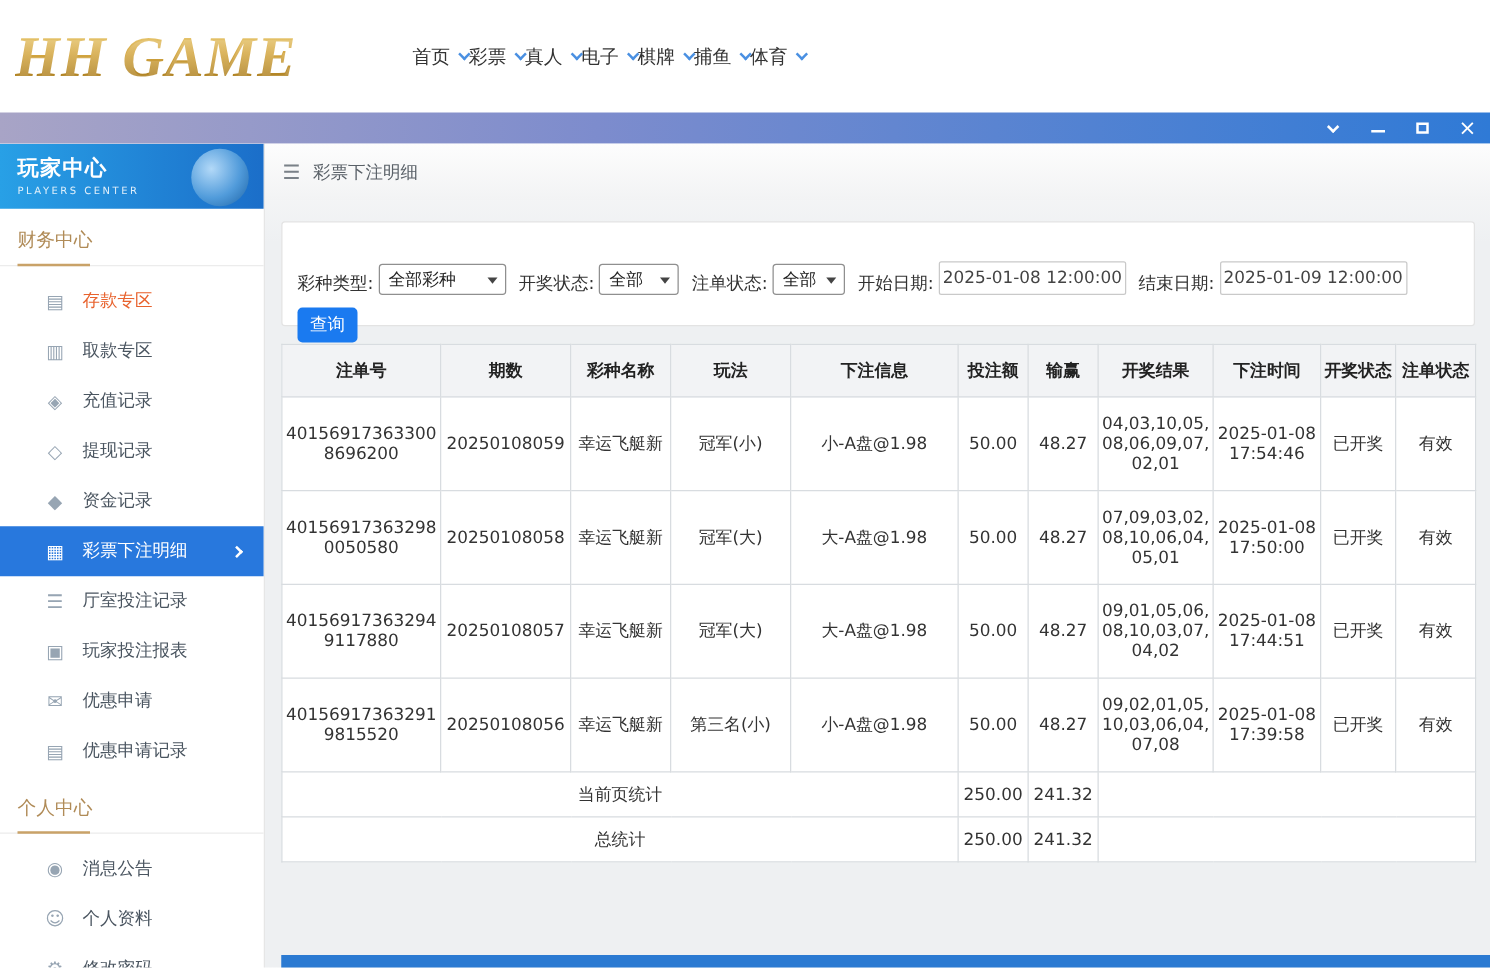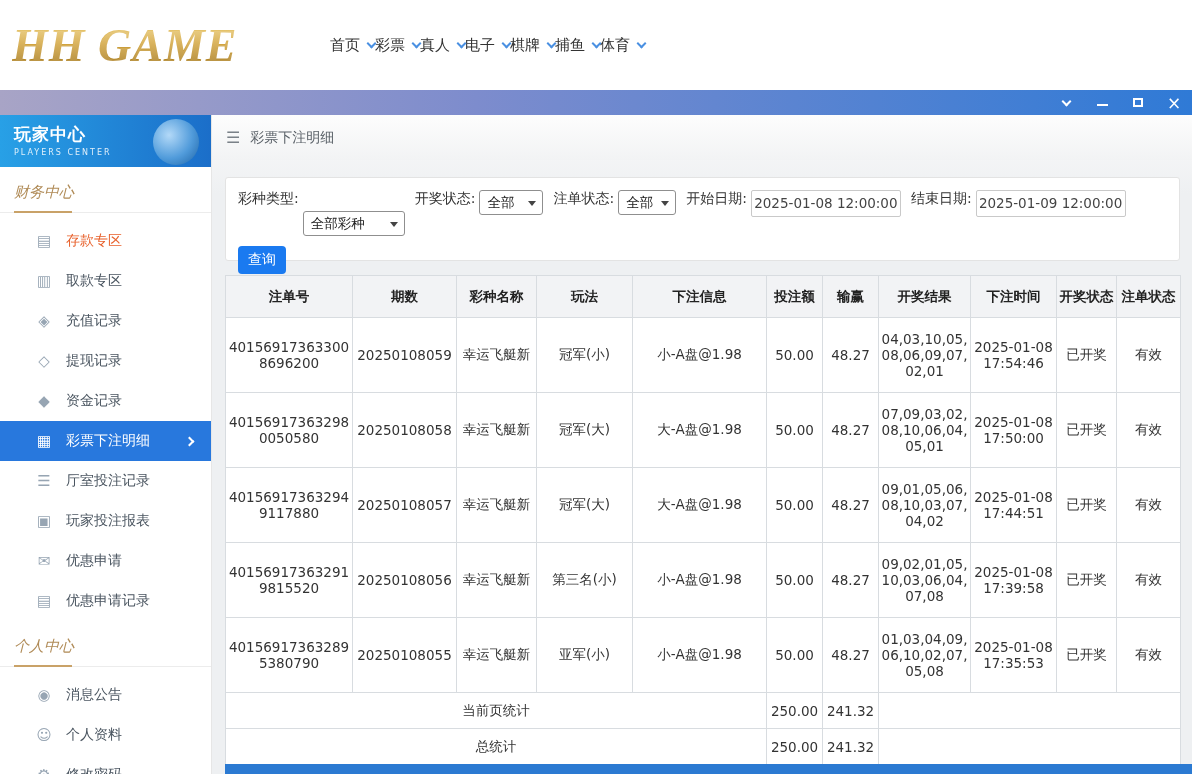--- a/index.html
+++ b/index.html
@@ -34,38 +34,38 @@
   .max-box { width:10px; height:9px; border:2px solid #fff; }
   .close-x { color:#fff; font-size:17px; line-height:16px; }
 
   
   .sidebar { position:absolute; top:115px; left:0; width:212px; bottom:0; background:#fff; border-right:1px solid #e6e6e6; overflow:hidden; }
   .sidebar-header { height:52px; background:linear-gradient(90deg,#28a0e6 0%,#1b6ec9 100%); padding:8px 0 12px 14px; position:relative; overflow:hidden; }
   .sb-title { color:#fff; font-size:17px; font-weight:bold; letter-spacing:1px; }
   .sb-sub { color:rgba(255,255,255,.85); font-size:8px; letter-spacing:2px; margin-top:2px; }
   .sb-orb { position:absolute; right:12px; top:4px; width:46px; height:46px; border-radius:50%;
     background:radial-gradient(circle at 35% 35%, #cdeaff 0%, #5aa2dd 55%, #1b5f9e 100%); opacity:.85; }
-  .section-label { color:#b08b57; font-size:15px; padding:16px 14px 10px 14px; position:relative; border-bottom:1px solid #ececec;font-style:italic; }
+  .section-label { color:#b08b57; font-size:15px; padding:16px 14px 10px 14px; position:relative; border-bottom:1px solid #ececec; }
   .section-label::after { content:""; position:absolute; left:14px; bottom:-1px; width:58px; height:2px; background:#c9a268; }
   .menu { padding-top:8px; }
   .menu-item { height:40px; display:flex; align-items:center; padding-left:34px; cursor:pointer; }
   .menu-icon { width:20px; text-align:center; color:#97a5b3; font-size:15px; margin-right:12px; flex:0 0 auto; }
   .menu-label { font-size:14px; color:#4a5560; }
   .menu-item.highlight .menu-label { color:#e8622d; }
   .menu-item.active { background:#2878dd; }
   .menu-item.active .menu-label, .menu-item.active .menu-icon { color:#fff; }
   .arrow-right { width:7px; height:7px; border-right:2px solid #fff; border-top:2px solid #fff; transform:rotate(45deg); margin-left:auto; margin-right:18px; }
 
   
   .main { position:absolute; top:115px; left:212px; right:0; bottom:0; background:linear-gradient(180deg,#fafafa 0%,#eef0f2 12%,#eef0f2 100%); }
   .breadcrumb { height:45px; display:flex; align-items:center; padding-left:14px; color:#5a6168; font-size:14px; background:linear-gradient(180deg,#fdfdfd,#f2f3f4); }
   .hamburger { font-size:16px; color:#7a8188; margin-right:10px; cursor:pointer; }
 
   .filter-card { position:absolute; left:13px; right:12px; top:62px; height:84px; background:#fff; border:1px solid #e3e3e3; border-radius:3px; padding:12px 12px 0 12px; }
-  .filter-row { display:flex; align-items:flex-start; flex-wrap:nowrap; }
+  .filter-row { display:flex; align-items:flex-end; flex-wrap:nowrap; }
   .flabel { font-size:14px; color:#333; margin:0 4px 0 10px; white-space:nowrap; }
   .flabel:first-child { margin-left:0; }
   .select { position:relative; height:25px; border:1px solid #8f8f8f; border-radius:3px; background:#fff; display:flex; align-items:center; padding:0 20px 0 7px; font-size:13.5px; color:#222; cursor:pointer; white-space:nowrap; }
   .sel-arrow { position:absolute; right:6px; top:10px; width:0; height:0; border-left:4px solid transparent; border-right:4px solid transparent; border-top:5px solid #444; }
   .sel-lottery { min-width:102px;margin-top:21px; }
   .sel-draw { min-width:64px; }
   .sel-order { min-width:58px; }
   .date-input { width:150px; height:27px; border:1px solid #c9c9c9; border-radius:2px; background:#fff; text-align:center; line-height:25px; font-size:13.5px; color:#444; cursor:text; }
   .search-btn { margin-top:10px; width:48px; height:28px; background:#1a7af0; color:#fff; border:none; border-radius:4px; font-size:14px; cursor:pointer; font-family:inherit; }
 
@@ -307,33 +307,20 @@
           <td class="data">幸运飞艇新</td>
           <td class="data">第三名(小)</td>
           <td class="data">小-A盘@1.98</td>
           <td class="data">50.00</td>
           <td class="data">48.27</td>
           <td class="data">09,02,01,05,10,03,06,04,07,08</td>
           <td class="data">2025-01-08 17:39:58</td>
           <td class="data">已开奖</td>
           <td class="data">有效</td>
         </tr>
-        <tr>
-          <td class="data">401569173632895380790</td>
-          <td class="data">20250108055</td>
-          <td class="data">幸运飞艇新</td>
-          <td class="data">亚军(小)</td>
-          <td class="data">小-A盘@1.98</td>
-          <td class="data">50.00</td>
-          <td class="data">48.27</td>
-          <td class="data">01,03,04,09,06,10,02,07,05,08</td>
-          <td class="data">2025-01-08 17:35:53</td>
-          <td class="data">已开奖</td>
-          <td class="data">有效</td>
-        </tr>
         <tr class="stats">
           <td colspan="5">当前页统计</td>
           <td>250.00</td>
           <td>241.32</td>
           <td colspan="4"></td>
         </tr>
         <tr class="stats">
           <td colspan="5">总统计</td>
           <td>250.00</td>
           <td>241.32</td>

